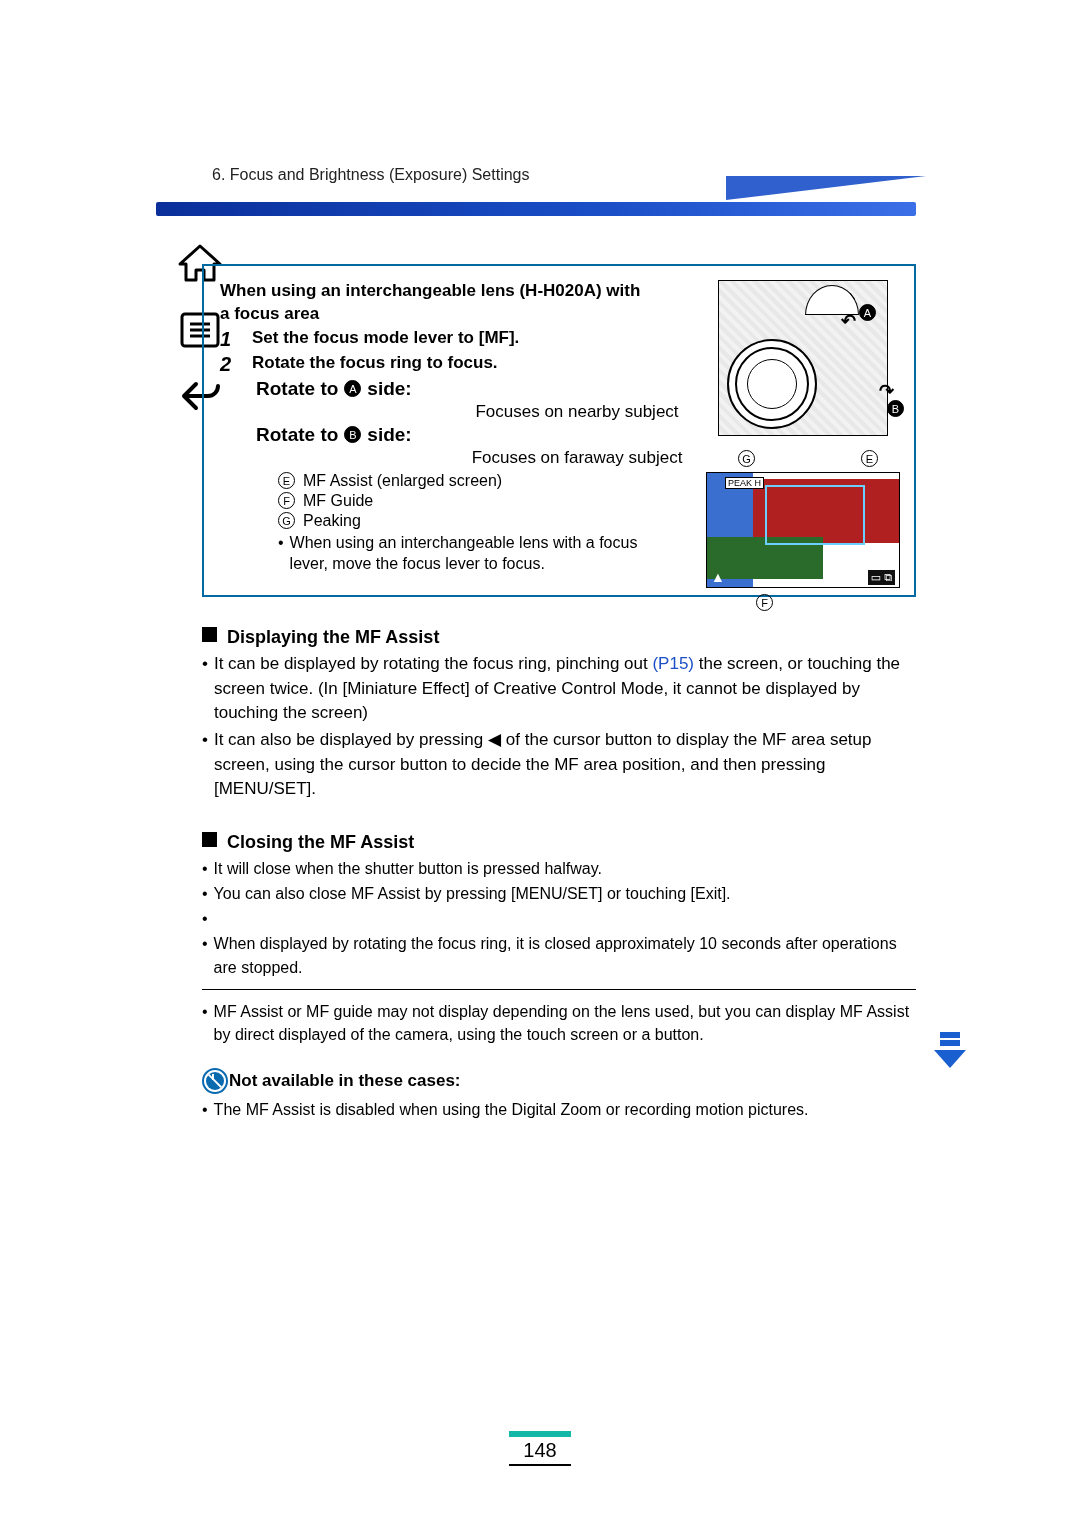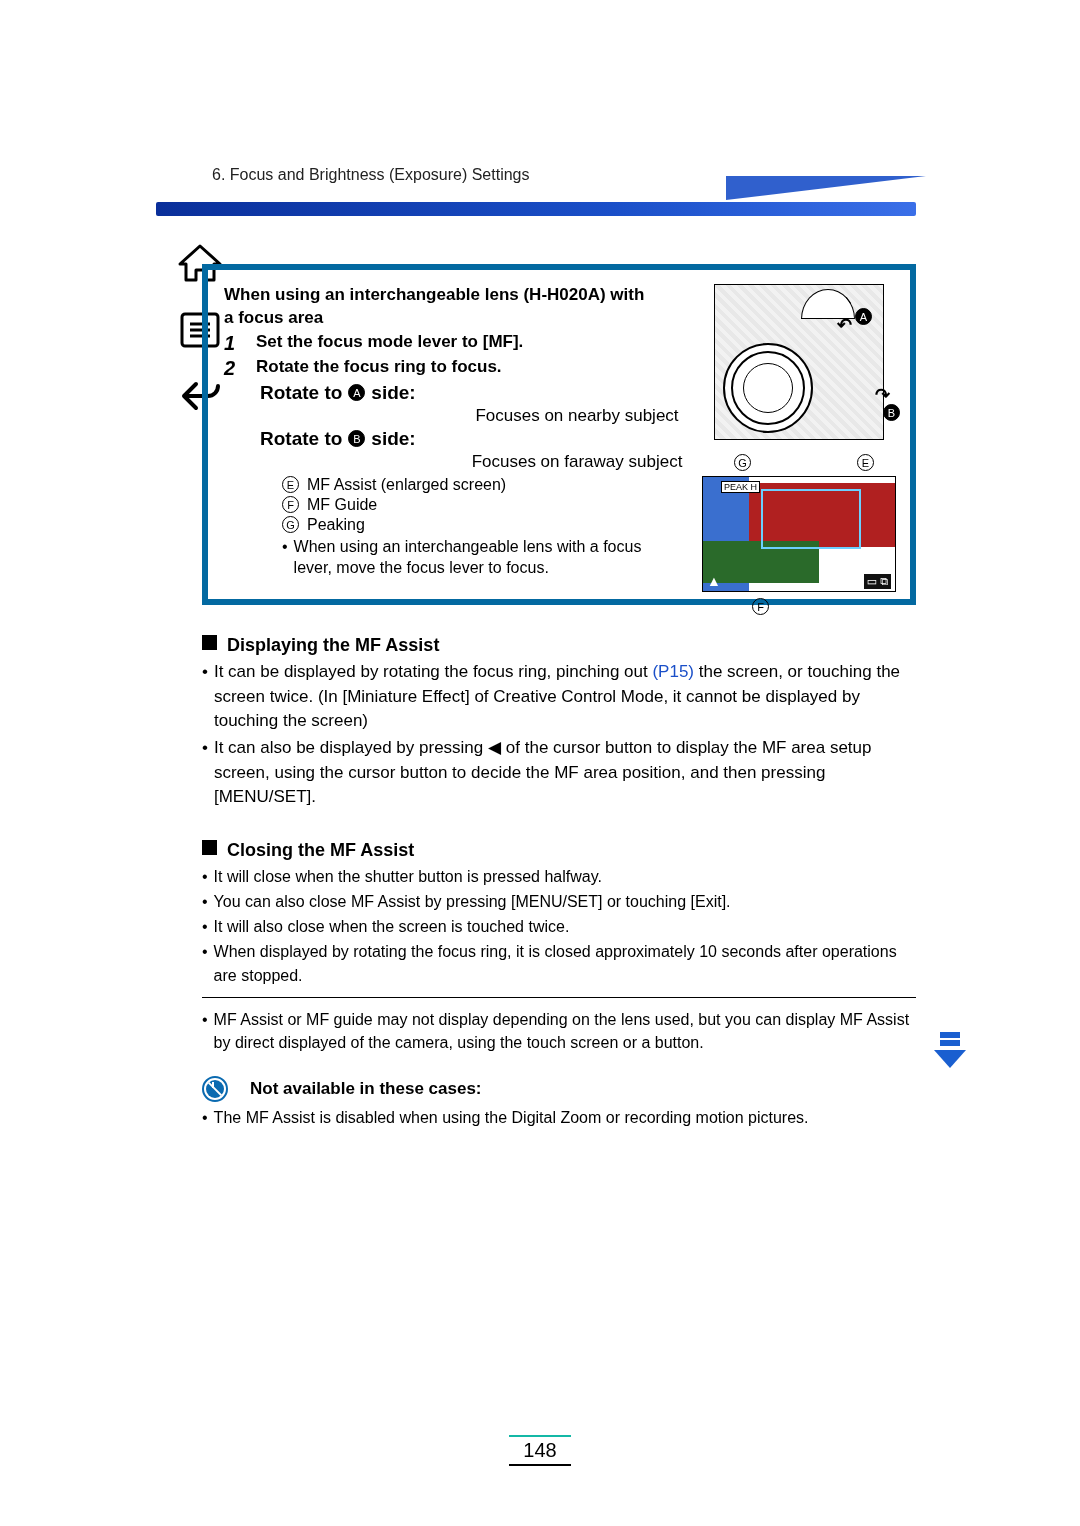--- a/index.html
+++ b/index.html
@@ -52,21 +52,21 @@
     left: 170px;
     top: 240px;
     width: 60px;
     display: flex;
     flex-direction: column;
     gap: 18px;
     align-items: center;
   }
   .sidebar .nav-icon svg { width: 48px; height: 48px; display:block; }
   .outer-box {
-    border: 6px solid #0369a1;
+    border: 2px solid #0369a1;
     padding: 14px 16px 20px 16px;
     width: 714px;
     margin-left: 46px;
     position: relative;
     min-height: 324px;
   }
   .intro-bold {
     font-weight: bold;
     font-size: 17px;
     line-height: 1.35;
@@ -119,36 +119,36 @@
   .illus .markF { position:absolute; left:50px; top:314px; }
 
   .section-sq-title { display:flex; align-items:flex-start; gap:10px; font-weight:bold; font-size:18px; margin-top: 30px; margin-left:46px;}
   .section-sq-title::before { content:""; display:inline-block; width:15px; height:15px; background:#000;}
   .body-list { margin-left:46px; margin-top:4px; }
   .body-list .bl-item { display:flex; gap:6px; font-size:17px; line-height:1.45; margin-bottom:2px;}
   .body-list.small .bl-item { font-size:16px; }
   .link { color:#1a4fc8;margin-top:12px; }
   .hr-sep { border:0; border-top:1px solid #000; margin: 10px 0 10px 46px; width:714px;}
 
-  .na-head { display:flex; align-items:center; gap:22px; font-weight:bold; font-size:17px; margin-left:46px; }
+  .na-head { display:flex; align-items:center; gap:1px; font-weight:bold; font-size:17px; margin-left:46px; }
   .na-icon {
     width:26px; height:26px; border-radius:50%; border:2px solid #0a6ab0; display:flex; align-items:center; justify-content:center; position:relative;
   }
   .na-icon .inner { width:18px;height:18px;border-radius:50%;background:#0a6ab0; position:relative;}
   .na-icon .slash { position:absolute; width:18px; height:2px; background:#fff; transform:rotate(45deg); top:8px; left:0;}
   .na-icon .dash1 { position:absolute; width:2px; height:6px; background:#fff; left:6px; top:2px;}
 
   .page-num {
     position:absolute;
     left:0; right:0;
     bottom: 60px;
     text-align:center;
     font-size:20px;
   }
-  .page-num span { display:inline-block; padding:2px 14px; border-bottom:2px solid #000; border-top:2px solid #14b8a6;}
+  .page-num span { display:inline-block; padding:2px 14px; border-bottom:2px solid #000; border-top:6px solid #14b8a6;}
   .cont-arrow {
     position:absolute;
     right:150px;
     top: 1030px;
     width:0;height:0;
   }
   .cont-arrow-svg { width:40px; height:40px; }
 </style>
 </head>
 <body>
@@ -282,21 +282,20 @@
     <div class="bl-item">
         <span>•</span>
         <span>It will close when the shutter button is pressed halfway.</span>
       </div>
     <div class="bl-item">
         <span>•</span>
         <span>You can also close MF Assist by pressing [MENU/SET] or touching [Exit].</span>
       </div>
     <div class="bl-item">
         <span>•</span>
-        <span>It will also close when the screen is touched twice.</span>
       </div>
     <div class="bl-item">
         <span>•</span>
         <span>When displayed by rotating the focus ring, it is closed approximately 10 seconds after operations are stopped.</span>
       </div>
   </div>
 
   <hr class="hr-sep">
 
   <div class="body-list small">

